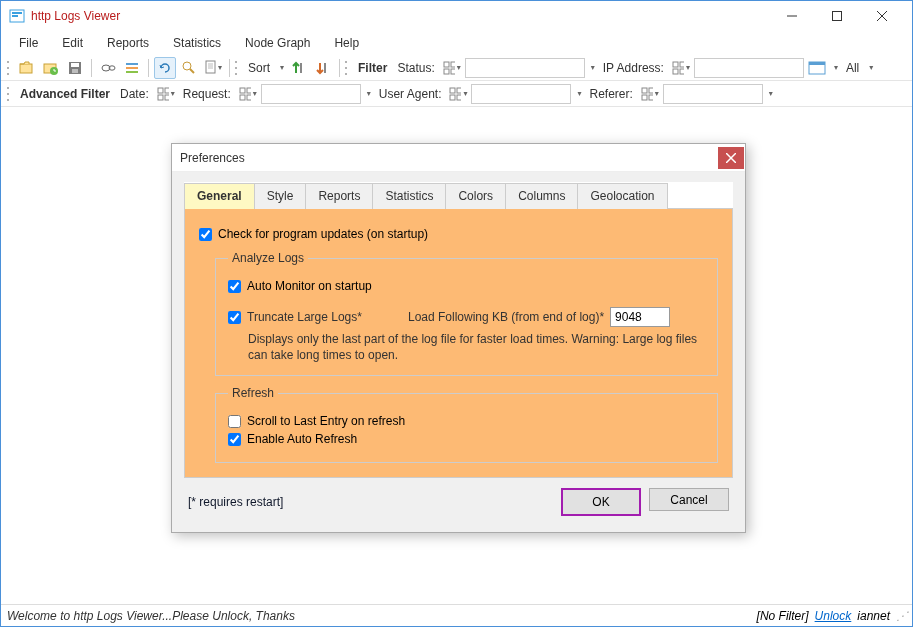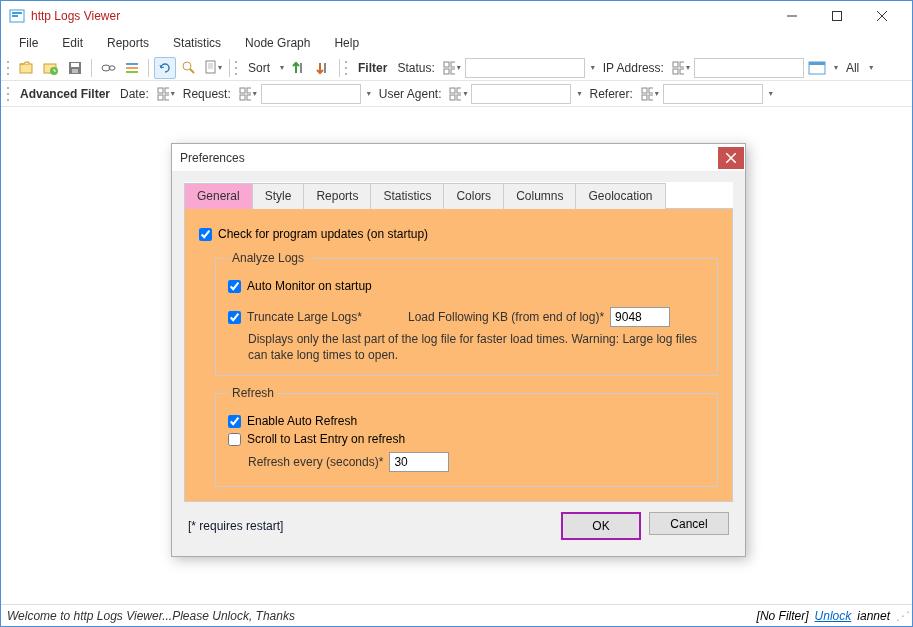--- a/index.html
+++ b/index.html
@@ -30,21 +30,21 @@
 
 
 .modal-overlay { position:absolute; top:0; left:0; right:0; bottom:0;}
 .dialog { position:absolute; left:170px; top:126px; width:575px; background:#fff; border:1px solid #aaa; box-shadow: 3px 3px 12px rgba(0,0,0,0.25); margin-top: 16px; }
 .dialog-titlebar { height:28px; display:flex; align-items:center; padding:0 0 0 8px; background:#fff; border-bottom:1px solid #eee;}
 .dialog-title { color:#333; }
 .dialog-close { margin-left:auto; width:26px; height:22px; background:#c75050; color:#fff; display:flex; align-items:center; justify-content:center; font-size:12px; margin-right:1px; margin-top:1px;}
 .dialog-body { padding:10px 12px 12px 12px; background:#f0f0f0;}
 .tabs { display:flex; background:#fff; }
 .tab { padding:5px 12px 6px 12px; border:1px solid #ccc; border-bottom:none; background:#f0f0f0; color:#333; margin-right:-1px; position:relative; top:1px;}
-.tab.active { background:#f9a8d4; z-index:2; }
+.tab.active { background:#fef9c3; z-index:2;font-weight:bold; }
 .tab-panel { border:1px solid #ccc; background:#fdba74; padding:14px 14px 14px 14px; }
 .check-row { display:flex; align-items:center; gap:6px; margin:4px 0; }
 .check-row input[type=checkbox]{ width:13px; height:13px; }
 fieldset.group { border:1px solid #ccc; margin:10px 0 0 16px; padding:10px 12px 12px 12px; }
 fieldset.group legend { padding:0 4px; color:#333; }
 .form-row { display:flex; align-items:center; gap:6px; margin:6px 0 2px 0; flex-wrap:wrap;}
 .form-row .txt { color:#333; }
 .form-row input[type=text]{ border:1px solid #999; height:20px; padding:0 4px; width:60px; }
 .hint { color:#333; margin:4px 0 0 20px; line-height:1.35; max-width:480px;}
 .dialog-footer { display:flex; align-items:center; padding:10px 4px 4px 4px; }
@@ -333,31 +333,27 @@
             <span class="txt">Truncate Large Logs*</span>
             <span class="txt" style="margin-left:40px">Load Following KB (from end of log)*</span>
             <input type="text" value="9048" style="">
           </div>
           <div class="hint">Displays only the last part of the log file for faster load times. Warning: Large log files can take long times to open.</div>
         </fieldset>
 
         <fieldset class="group">
           <legend>Refresh</legend>
           <label class="check-row">
+            <input type="checkbox" style="">
+            <span>Scroll to Last Entry on refresh</span>
+          </label>
+          <label class="check-row">
             <input type="checkbox" checked="" style="">
             <span>Enable Auto Refresh</span>
           </label>
-          <label class="check-row">
-            <input type="checkbox" style="">
-            <span>Scroll to Last Entry on refresh</span>
-          </label>
-          <div class="form-row">
-            <span class="txt" style="margin-left:20px">Refresh every (seconds)*</span>
-            <input type="text" value="30" style="">
-          </div>
         </fieldset>
       </div>
 
       <div class="dialog-footer">
         <span class="req-note">[* requires restart]</span>
         <div class="dlg-buttons">
           <button class="dlg-btn primary">OK</button>
           <button class="dlg-btn">Cancel</button>
         </div>
       </div>

